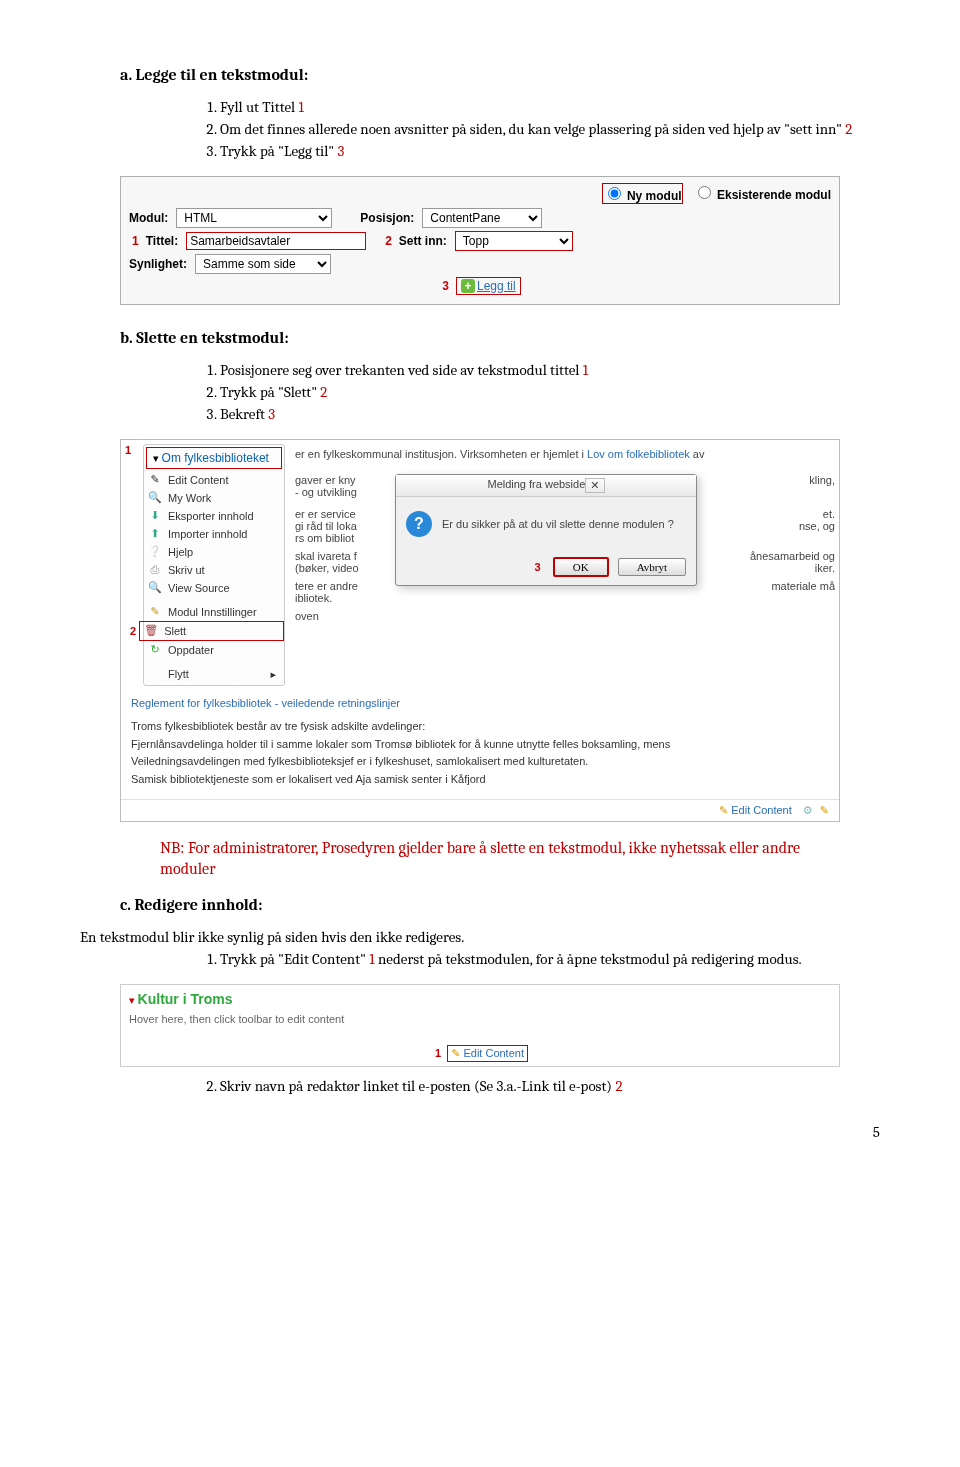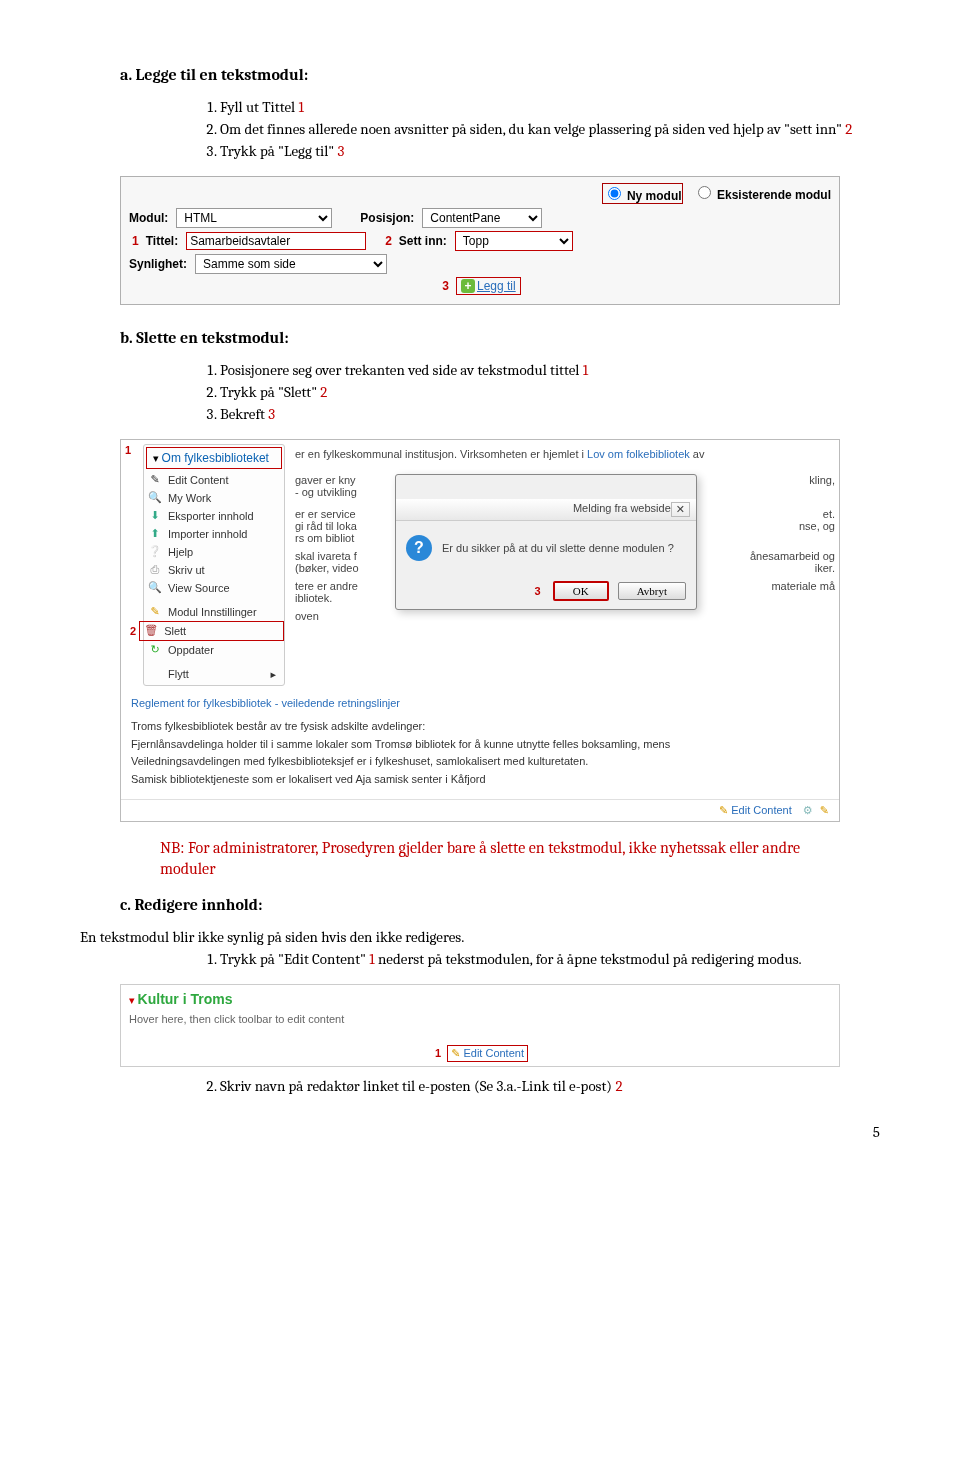--- a/index.html
+++ b/index.html
@@ -110,21 +110,21 @@
     background: #f0f0f0;
     border: 1px solid #888;
     border-radius: 3px;
     font-size: 11px;
     box-shadow: 3px 3px 8px rgba(0,0,0,0.2);
   }
   .dialog .dlg-title {
     background: linear-gradient(#fff,#e8e8e8);
     border-bottom: 1px solid #ccc;
     padding: 3px 6px;
-    display:flex; justify-content:flex-end;margin-top:24px;
+    display:flex; justify-content:center;
   }
   .dlg-body { padding: 14px 10px; display:flex; align-items:center; gap:10px; }
   .dlg-q {
     width:26px;height:26px;border-radius:50%;background:#2a88d8;color:#fff;
     text-align:center;line-height:26px;font-weight:bold;font-size:16px;
   }
   .dlg-btns { text-align:right; padding: 6px 10px 8px 10px; }
   .dlg-btns button {
     font-family: Tahoma; font-size:11px; padding: 2px 18px; margin-left:6px;
     border:1px solid #888; background:linear-gradient(#fff,#ddd); border-radius:2px;
@@ -200,21 +200,21 @@
     <span class="num-mark">1</span>
     <label>Tittel:</label>
     <input type="text" style="width: 172px; border: 1px solid rgb(192, 0, 0);" value="Samarbeidsavtaler">
     <div style="width:8px"></div>
     <span class="num-mark">2</span>
     <label>Sett inn:</label>
     <select style="width:118px;border:1px solid #c00000"><option>Topp</option></select>
   </div>
   <div class="panel-row">
     <label>Synlighet:</label>
-    <select style="width:192px"><option>Samme som side</option></select>
+    <select style="width:136px"><option>Samme som side</option></select>
   </div>
   <div class="panel-row" style="justify-content:center;margin-top:2px">
     <span class="num-mark">3</span>
     <span style="border:1px solid #c00000;padding:1px 4px;display:inline-flex;align-items:center">
       <span class="green-plus">+</span>
       <span class="legg-link">Legg til</span>
     </span>
   </div>
 </div>
 

